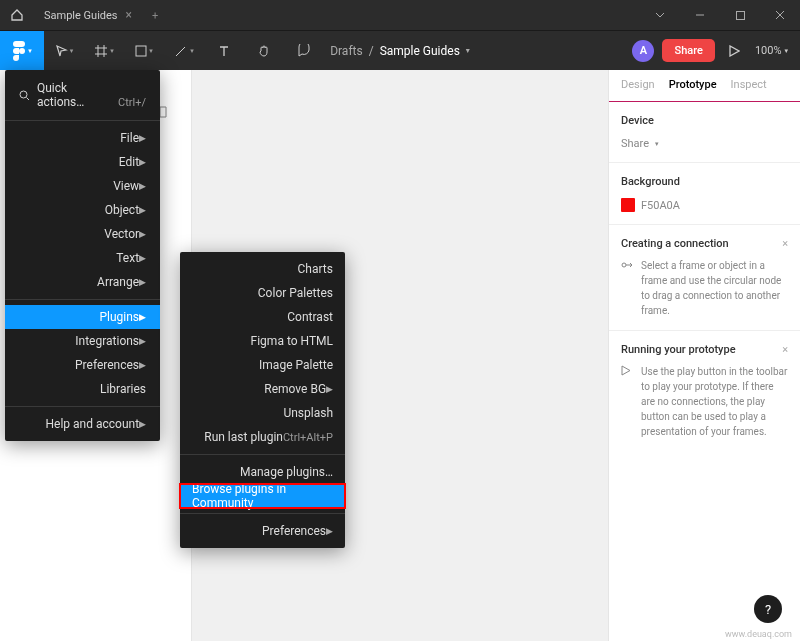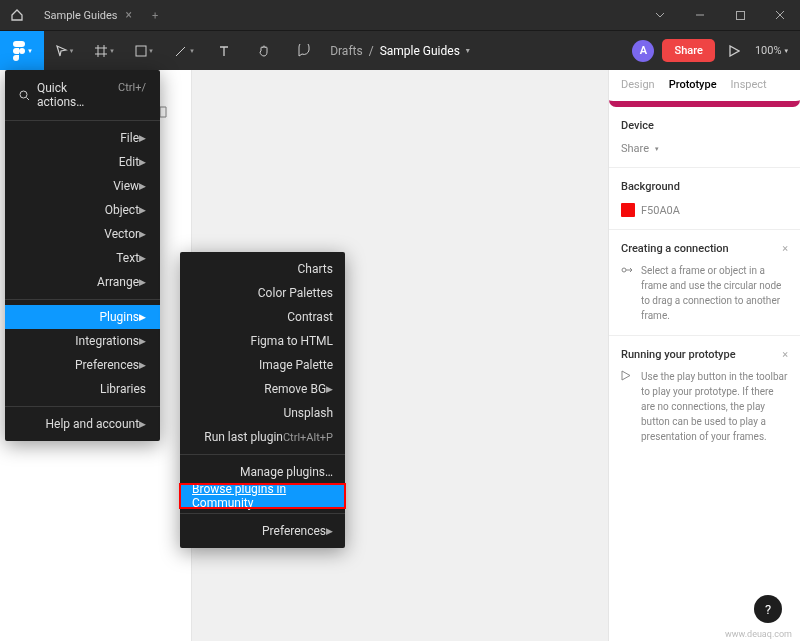--- a/index.html
+++ b/index.html
@@ -22,45 +22,45 @@
     .right-tools { margin-left: auto; display: flex; align-items: center; gap: 8px; padding-right: 12px; }
     .avatar { width: 22px; height: 22px; border-radius: 50%; background: #7b68ee; display:flex; align-items:center; justify-content:center; color:#fff; font-size:11px; font-weight:600; }
     .share-btn { background: #ef4444; color: #fff; padding: 5px 12px; border-radius: 5px; font-size: 11px; font-weight: 500; }
     .zoom { color: #ccc; font-size: 11px; display:flex; align-items:center; gap:3px; }
     
     .main { display: flex; height: calc(100% - 70px); }
     .left-panel { width: 192px; background: #fff; border-right: 1px solid #e5e5e5; }
     .canvas { flex: 1; background: #f0f0f0; position: relative; }
     .right-panel { width: 192px; background: #fff; border-left: 1px solid #e5e5e5; font-size: 11px; color: #333; }
     
-    .rp-tabs { display: flex; padding: 8px 12px 0; gap: 14px; border-bottom: 6px solid #be185d; border-radius: 7px; }
+    .rp-tabs { display: flex; padding: 8px 12px 0; gap: 14px; border-bottom: 1px solid #be185d; }
     .rp-tab { padding-bottom: 10px; color: #aaa; }
     .rp-tab.active { color: #000; font-weight: 500; }
     .rp-section { padding: 12px; border-bottom: 1px solid #eee; }
     .rp-label { font-size: 11px; color: #333; margin-bottom: 10px; font-weight: 500; }
     .rp-value { display: flex; align-items: center; gap: 6px; color: #888; font-size: 11px; }
     .color-swatch { width: 14px; height: 14px; background: #f50a0a; border-radius: 1px; }
     .rp-help { font-size: 10px; color: #888; line-height: 1.5; padding-left: 20px; position: relative; }
     .rp-help-icon { position: absolute; left: 0; top: 1px; color:#888; }
     .rp-help-head { display:flex; justify-content:space-between; align-items:center; margin-bottom:8px; }
     .rp-close { color: #aaa; font-size: 11px; }
     
     .menu { position: absolute; background: #1e1e1e; color: #ddd; font-size: 12px; box-shadow: 0 4px 20px rgba(0,0,0,.4); border-radius: 2px; min-width: 155px; padding: 5px 0; z-index: 10; }
     .menu.primary { top: 70px; left: 5px; width: 155px; }
     .menu-item { padding: 5px 14px; display: flex; align-items: center; justify-content: flex-end; height: 24px; }
     .menu-item.hl { background: #0d99ff; color: #fff; }
     .menu-sep { height: 1px; background: #3a3a3a; margin: 5px 0; }
     .menu-arrow { font-size: 9px; color: #aaa; }
     .menu-item.hl .menu-arrow { color: #fff; }
     .menu-shortcut { color: #999; font-size: 11px; }
-    .menu-search { padding: 6px 14px; display: flex; align-items: flex-start; gap: 8px; justify-content: space-between; }
+    .menu-search { padding: 6px 14px; display: flex; align-items: flex-end; gap: 8px; justify-content: space-between; }
     
     .submenu { top: 252px; left: 180px; width: 165px; }
     .submenu .menu-item { padding: 5px 12px; }
-    .boxed { outline: 2px solid #ff0000; outline-offset: -1px; text-decoration: underline; }
+    .boxed { outline: 2px solid #ff0000; outline-offset: -1px; }
     
     .fab { position: absolute; right: 18px; bottom: 18px; width: 28px; height: 28px; border-radius: 50%; background: #1e1e1e; color: #fff; display: flex; align-items: center; justify-content: center; font-size: 13px; }
     
     .footer { position: absolute; bottom: 2px; right: 8px; font-size: 9px; color: #bbb; }
 
     svg { display:block; }
   </style>
 </head>
 <body>
 

